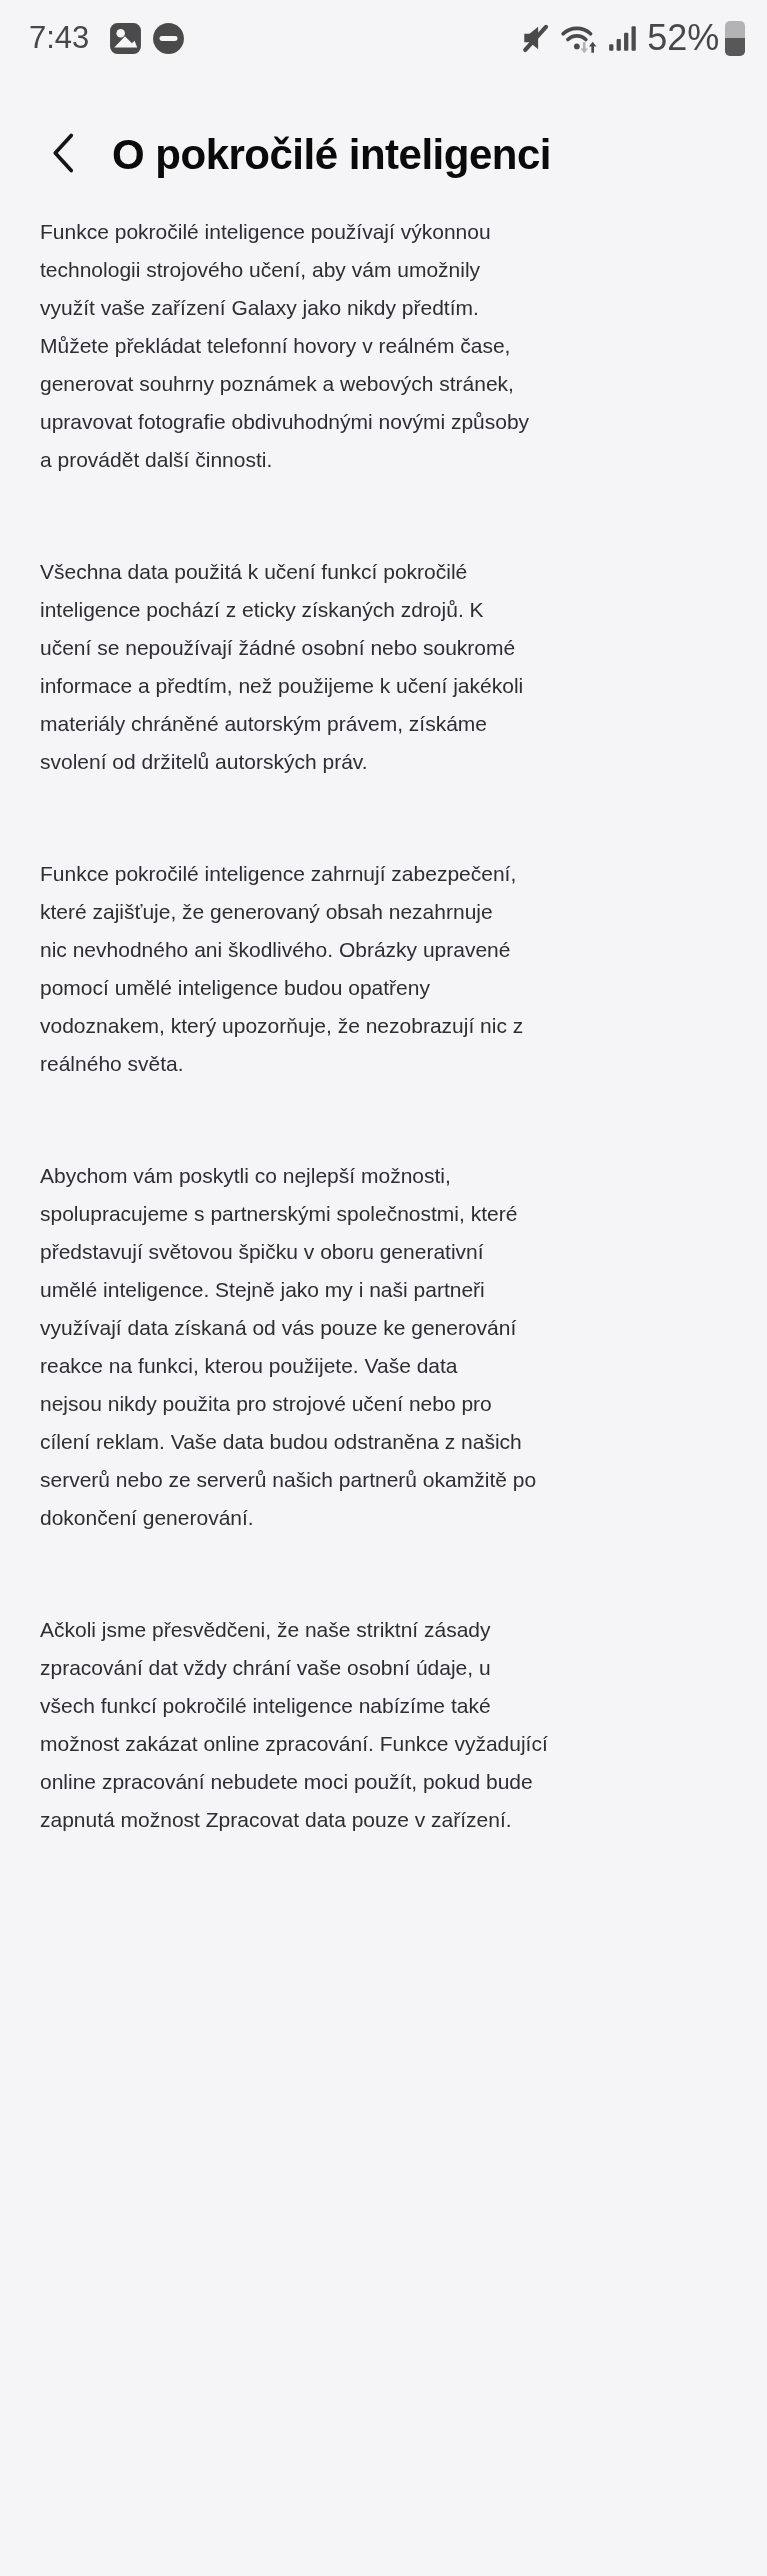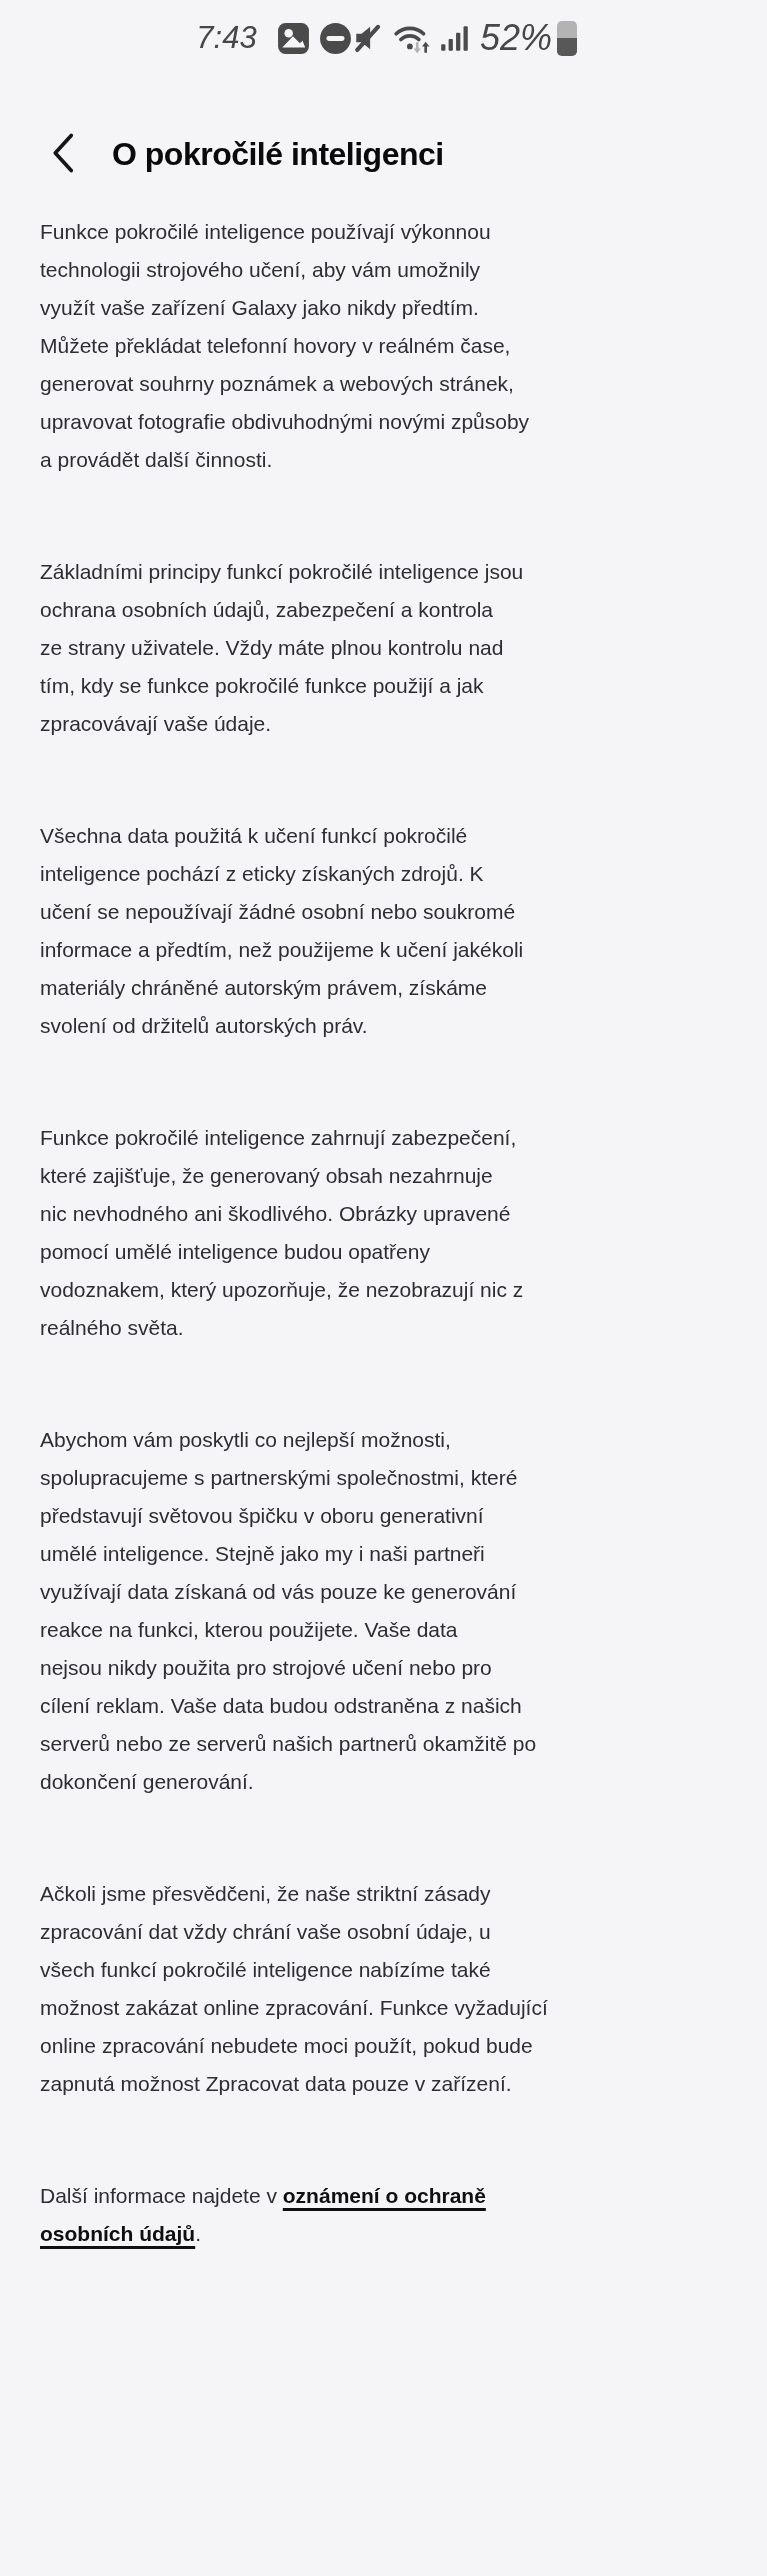--- a/index.html
+++ b/index.html
@@ -4,24 +4,23 @@
 <style>
   html,body{margin:0;padding:0;}
   body{
     width:767px;height:2576px;position:relative;overflow:hidden;
     background:#f5f4f7;
     font-family:"Liberation Sans", sans-serif;
   }
   
   #statusbar{
     position:absolute;top:12.8px;left:0;right:0;height:51px;
-    display:flex;align-items:center;justify-content:center;
+    display:flex;align-items:center;justify-content:space-between;
     padding:0 22.4px 0 29px;box-sizing:border-box;
     color:#474747;
-    font-style:italic;
   }
   .sb-group{display:flex;align-items:center;}
   .sb-time{font-size:31px;letter-spacing:0;}
   .sb-ic{display:inline-flex;align-items:center;justify-content:center;}
   .sb-gallery{margin-left:20px;}
   .sb-dnd{margin-left:9.6px;}
   .sb-mute{margin-right:8.5px;}
   .sb-wifi{margin-right:8.5px;}
   .sb-signal{margin-right:9.6px;}
   .sb-batt-pct{font-size:36px;margin-right:5.3px;}
@@ -34,21 +33,21 @@
     position:absolute;top:125px;left:0;right:0;height:59px;
     display:flex;align-items:center;
   }
   .back-btn{
     margin-left:47px;width:32px;height:48px;
     display:flex;align-items:center;justify-content:center;
     background:none;border:none;padding:0;cursor:pointer;
   }
   .page-title{
     margin-left:33px;
-    font-size:32px;font-weight:700;color:#0a0a0a;letter-spacing:-0.5px;text-align:right;
+    font-size:42px;font-weight:700;color:#0a0a0a;letter-spacing:-0.5px;text-align:right;
   }
   
   #content{
     position:absolute;top:213px;left:40px;width:693px;
   }
   .para{
     margin:0 0 74px 0;
     font-size:21px;line-height:38px;color:#2e2e32;
     white-space:pre;letter-spacing:0;
   }
@@ -129,25 +128,20 @@
 </div>
 
 <div id="content">
   <p class="para">Funkce pokročilé inteligence používají výkonnou
 technologii strojového učení, aby vám umožnily
 využít vaše zařízení Galaxy jako nikdy předtím.
 Můžete překládat telefonní hovory v reálném čase,
 generovat souhrny poznámek a webových stránek,
 upravovat fotografie obdivuhodnými novými způsoby
 a provádět další činnosti.</p>
-  <p class="para">Základními principy funkcí pokročilé inteligence jsou
-ochrana osobních údajů, zabezpečení a kontrola
-ze strany uživatele. Vždy máte plnou kontrolu nad
-tím, kdy se funkce pokročilé funkce použijí a jak
-zpracovávají vaše údaje.</p>
   <p class="para">Všechna data použitá k učení funkcí pokročilé
 inteligence pochází z eticky získaných zdrojů. K
 učení se nepoužívají žádné osobní nebo soukromé
 informace a předtím, než použijeme k učení jakékoli
 materiály chráněné autorským právem, získáme
 svolení od držitelů autorských práv.</p>
   <p class="para">Funkce pokročilé inteligence zahrnují zabezpečení,
 které zajišťuje, že generovaný obsah nezahrnuje
 nic nevhodného ani škodlivého. Obrázky upravené
 pomocí umělé inteligence budou opatřeny
@@ -162,16 +156,14 @@
 nejsou nikdy použita pro strojové učení nebo pro
 cílení reklam. Vaše data budou odstraněna z našich
 serverů nebo ze serverů našich partnerů okamžitě po
 dokončení generování.</p>
   <p class="para">Ačkoli jsme přesvědčeni, že naše striktní zásady
 zpracování dat vždy chrání vaše osobní údaje, u
 všech funkcí pokročilé inteligence nabízíme také
 možnost zakázat online zpracování. Funkce vyžadující
 online zpracování nebudete moci použít, pokud bude
 zapnutá možnost Zpracovat data pouze v zařízení.</p>
-  <p class="para"><span>Další informace najdete v </span><span class="link">oznámení o ochraně
-osobních údajů</span><span>.</span></p>
 </div>
 
 
 </body></html>

